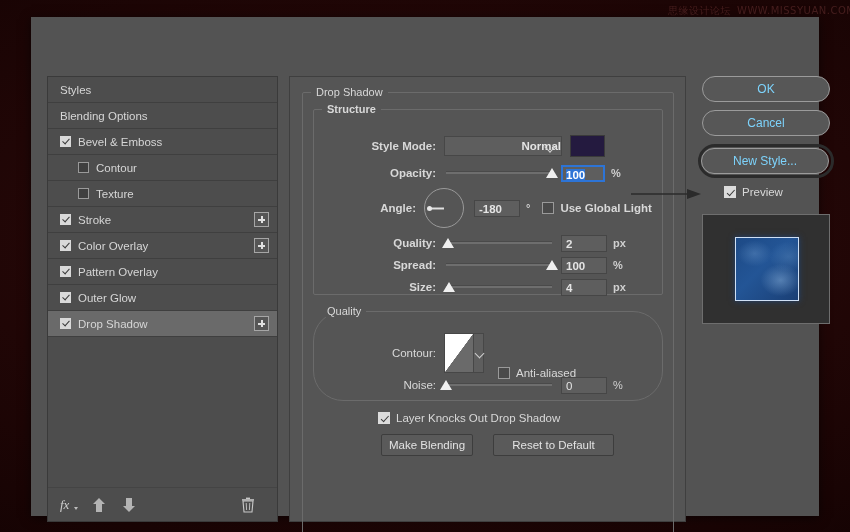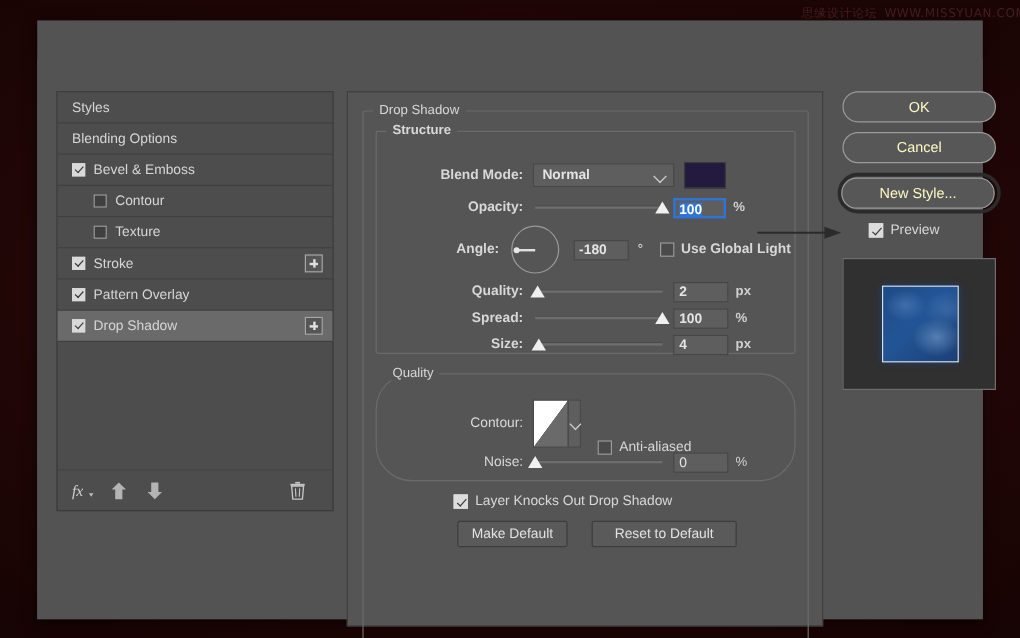--- a/index.html
+++ b/index.html
@@ -69,21 +69,21 @@
     position: absolute;
     left: 0; top: 32px;
     width: 788px; height: 467px;
     background: #535353;
   }
 
   
   #sidebar {
     position: absolute;
     left: 16px; top: 27px;
-    width: 231px; height: 350px;
+    width: 231px; height: 446px;
     background: #4d4d4d;
     border: 1px solid #3a3a3a;
     box-sizing: border-box;
   }
   .side-item {
     position: relative;
     height: 26px;
     border-bottom: 1px solid #3f3f3f;
     display: flex;
     align-items: center;
@@ -359,21 +359,21 @@
     font-family: "Liberation Sans", sans-serif;
   }
 
   
   #right { position: absolute; left: 671px; top: 27px; width: 132px; }
   .rbtn {
     width: 128px; height: 26px;
     border-radius: 13px;
     border: 1px solid #9b9b9b;
     background: #575757;
-    color: #fef9c3;
+    color: #7dd3fc;
     font-size: 12px;
     line-height: 24px;
     text-align: center;
     cursor: pointer;
     box-sizing: border-box;
     margin-bottom: 8px;
     font-family: "Liberation Sans", sans-serif;
   }
   #new-style-wrap {
     position: relative;
@@ -450,21 +450,30 @@
             <span class="cb"></span>
             <span>Texture</span>
           </div>
           <div class="side-item">
             <span class="cb checked"></span>
             <span>Stroke</span>
             <span class="plus"></span>
           </div>
           <div class="side-item">
             <span class="cb checked"></span>
+            <span>Color Overlay</span>
+            <span class="plus"></span>
+          </div>
+          <div class="side-item">
+            <span class="cb checked"></span>
             <span>Pattern Overlay</span>
+          </div>
+          <div class="side-item">
+            <span class="cb checked"></span>
+            <span>Outer Glow</span>
           </div>
           <div class="side-item selected">
             <span class="cb checked"></span>
             <span>Drop Shadow</span>
             <span class="plus"></span>
           </div>
         </div>
       <div id="sidebar-toolbar">
         <div class="tb-icon">
           <svg width="18" height="16" viewBox="0 0 18 16">
@@ -497,41 +506,41 @@
 
     <div id="center">
 
       <div class="group" id="grp-dropshadow">
         <div class="legend">Drop Shadow</div>
 
         <div class="group" id="grp-structure">
           <div class="legend">Structure</div>
 
           <div class="row" style="left:0; top:26px; width:340px;">
-            <div class="lbl" style="width:122px;">Blend Mode:</div>
-            <div class="select" style="width:118px; margin-left:8px;">
+            <div class="lbl" style="width:122px;">Style Mode:</div>
+            <div class="select" style="width:118px; margin-left:8px;text-align:right;">
               <span>Normal</span>
               <span class="chev"></span>
             </div>
             <div class="swatch" id="shadow-swatch" style="width: 35px; height: 22px; margin-left: 8px; background: rgb(36, 26, 63);"></div>
           </div>
 
           <div class="row" style="left:0; top:53px; width:340px;">
             <div class="lbl" style="width:122px;">Opacity:</div>
             <div class="slider" id="opacity-slider" style="width:106px; margin-left:10px;">
               <div class="track"></div>
               <div class="thumb" style="left: 100%;"></div>
             </div>
             <div class="num-field focused" style="width:44px; margin-left:9px;">
               <span class="selvalue">100</span>
             </div>
             <div class="unit">%</div>
           </div>
 
-          <div class="row" style="left:0; top:78px; width:345px; height:40px;justify-content:space-between;">
+          <div class="row" style="left:0; top:78px; width:345px; height:40px;">
             <div class="lbl" style="width:102px;">Angle:</div>
             <div class="dial" style="margin-left:8px;">
               <div class="hand" id="angle-hand" style="left: 0px; top: 0px; width: 15px; transform: translate(19px, 19px) rotate(180deg); transform-origin: 0px 50%;"></div>
               <div class="knob" style="left: 1.5px; top: 16.5px;"></div>
             </div>
             <div class="num-field" style="width:46px; margin-left:10px;">
               <span>-180</span>
             </div>
             <div class="unit">°</div>
             <div class="check" style="margin-left:12px;">
@@ -603,21 +612,21 @@
             </div>
             <div class="unit">%</div>
           </div>
         </div>
 
         <div class="check" style="position:absolute; left:75px; top:319px;">
           <span class="box checked"></span>
           <span>Layer Knocks Out Drop Shadow</span>
         </div>
 
-        <div class="btn" style="position:absolute; left:78px; top:341px; width:92px;">Make Default</div>
+        <div class="btn" style="position:absolute; left:78px; top:341px; width:92px;">Make Blending</div>
         <div class="btn" style="position:absolute; left:190px; top:341px; width:121px;">Reset to Default</div>
       </div>
     </div>
 
     <svg id="annot-arrow" viewBox="0 0 72 12">
       <line x1="0" y1="6" x2="58" y2="6" stroke="#2b2b2b" stroke-width="1.6"></line>
       <path d="M56 1 L70 6 L56 11 Z" fill="#2b2b2b"></path>
     </svg>
 
     <div id="right">

